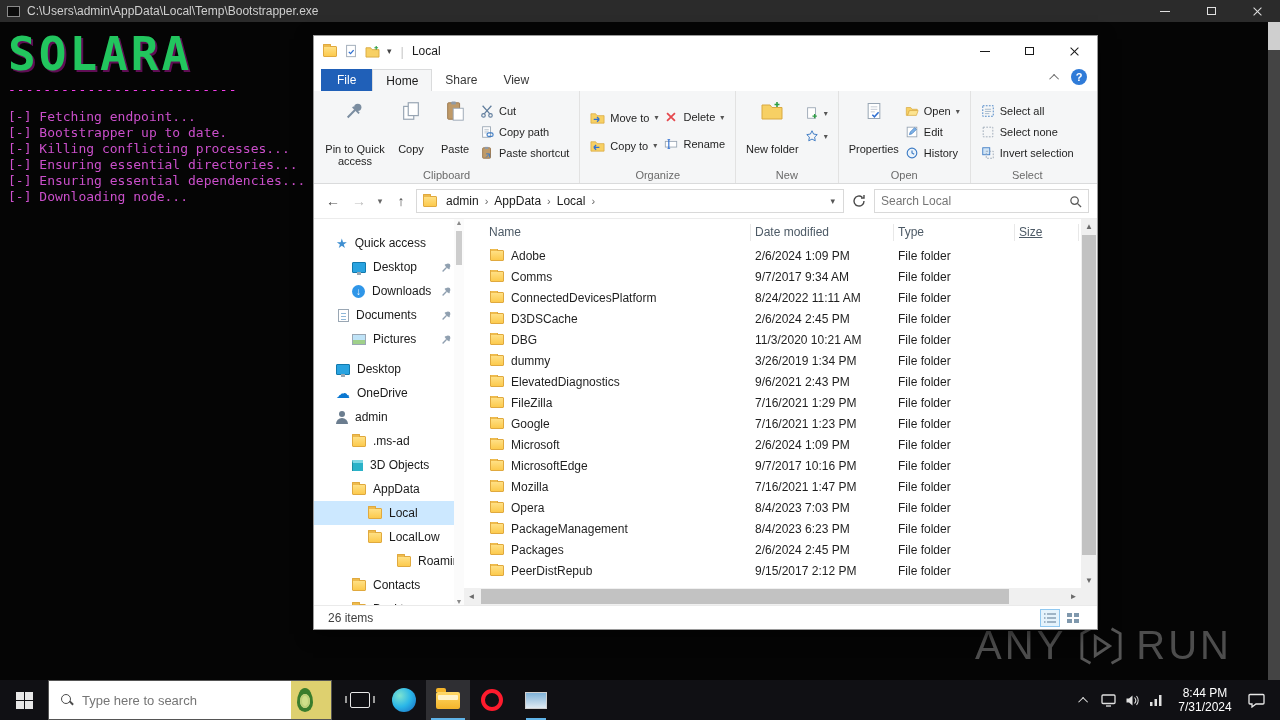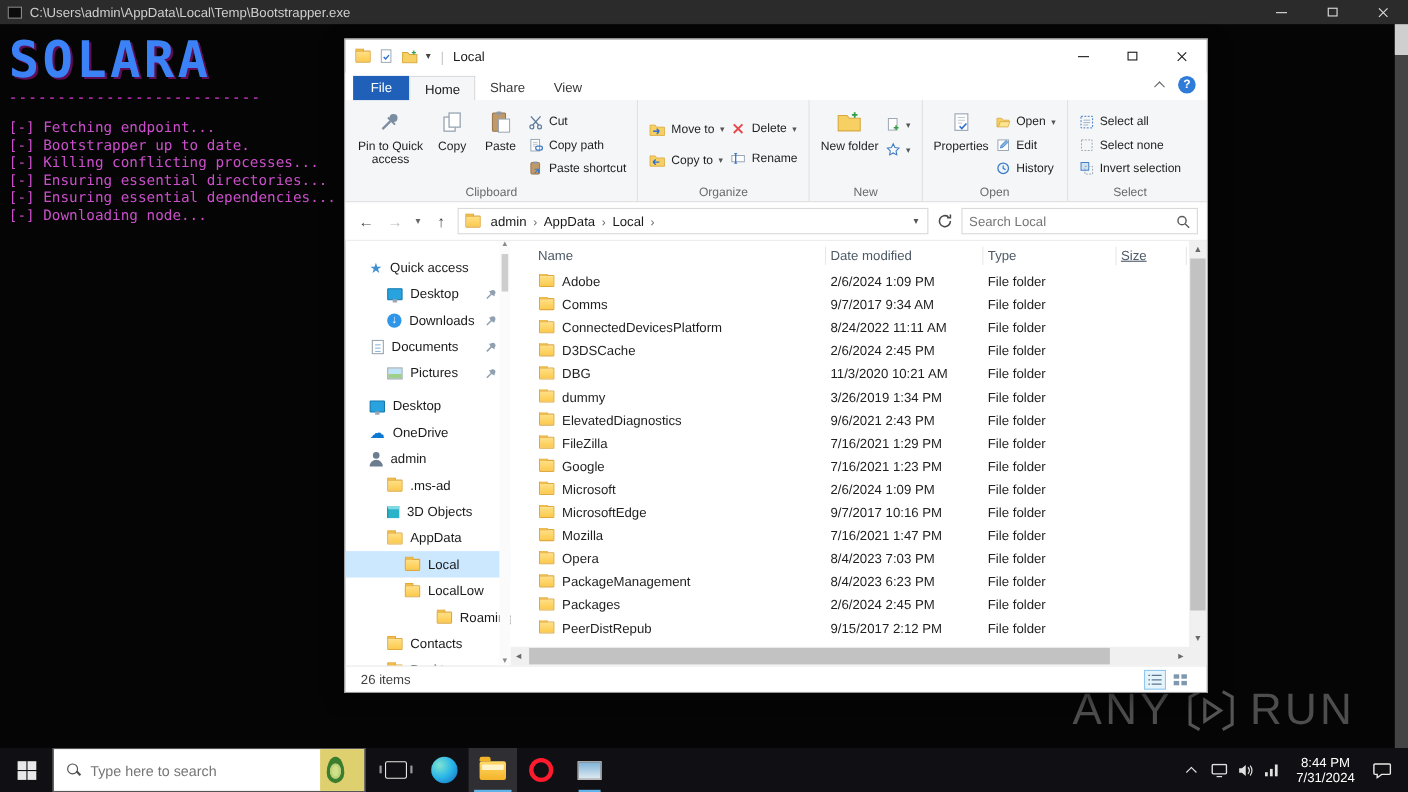--- a/index.html
+++ b/index.html
@@ -13,21 +13,21 @@
   .cbtn{width:46px;height:100%;display:flex;align-items:center;justify-content:center;}
   .glyph-min{width:10px;height:1px;display:block;background:#e0e0e0;}
   .glyph-max{width:9px;height:8px;border:1px solid #e0e0e0;display:block;}
   .glyph-close{position:relative;width:11px;height:11px;display:block;}
   .glyph-close::before,.glyph-close::after{content:"";position:absolute;left:5px;top:0;width:1px;height:11px;background:#e0e0e0;}
   .glyph-close::before{transform:rotate(45deg);}
   .glyph-close::after{transform:rotate(-45deg);}
   .con-scroll{position:absolute;right:0;top:22px;width:12px;height:658px;background:#444;z-index:1;}
   .con-thumb{position:absolute;top:0;left:0;width:12px;height:28px;background:#cfcfcf;}
   .console-body{position:absolute;left:8px;top:28px;z-index:1;font-family:"DejaVu Sans Mono",monospace;}
-  .solara{font-size:46px;font-weight:bold;letter-spacing:3px;line-height:52px;color:#3b82f6;text-shadow:2px 2px 0 rgba(170,20,150,.55);font-family:"DejaVu Sans Mono",monospace;}
+  .solara{font-size:46px;font-weight:bold;letter-spacing:3px;line-height:52px;color:#22c55e;text-shadow:2px 2px 0 rgba(170,20,150,.55);font-family:"DejaVu Sans Mono",monospace;}
   .con-divider{font-size:13px;letter-spacing:1px;color:#f23ce8;margin:2px 0 12px;}
   .con-line{font-size:13px;line-height:16px;color:#cb4fcb;white-space:pre;}
 
   
   .watermark{position:absolute;right:48px;bottom:52px;display:flex;align-items:center;gap:10px;z-index:2;color:#4d4d4d;font-size:40px;letter-spacing:3px;}
 
   
   .win{position:absolute;left:313px;top:35px;width:785px;height:595px;background:#fff;border:1px solid #9a9a9a;box-shadow:0 4px 16px rgba(0,0,0,.55);z-index:10;font-size:12px;color:#1a1a1a;}
   .tbar{height:30px;display:flex;align-items:center;}
   .qat{display:flex;align-items:center;gap:7px;padding-left:9px;}
@@ -45,21 +45,21 @@
   .tab.file{background:#2060b8;color:#fff;margin-left:7px;padding:0 16px;}
   .tab.active{background:#f5f6f7;border:1px solid #dadbdc;border-bottom:none;color:#1a1a1a;}
   .tab-right{position:absolute;right:10px;top:3px;display:flex;gap:12px;align-items:center;}
   .chev-up{width:7px;height:7px;border-left:1.5px solid #6a6a6a;border-top:1.5px solid #6a6a6a;transform:rotate(45deg) translateY(2px);}
   .help-btn{width:16px;height:16px;border-radius:50%;background:#2f7bd8;color:#fff;font-size:11px;font-weight:bold;display:flex;align-items:center;justify-content:center;}
 
   .ribbon{height:93px;background:#f5f6f7;border-bottom:1px solid #dadbdc;display:flex;}
   .rgroup{position:relative;display:flex;align-items:flex-start;padding:3px 7px 16px 7px;}
   .rgroup+.rgroup{border-left:1px solid #e2e2e2;}
   .glabel{position:absolute;bottom:2px;left:0;right:0;text-align:center;font-size:11px;color:#6a6a6a;}
-  .rbtn-lg{display:flex;flex-direction:column;align-items:center;gap:3px;padding:4px 3px;min-width:44px;}
+  .rbtn-lg{display:flex;flex-direction:column;align-items:center;gap:19px;padding:4px 3px;min-width:44px;}
   .rbtn-lg .ricwrap{height:26px;display:flex;align-items:center;}
   .rlabel{font-size:11px;line-height:12px;text-align:center;color:#1f1f1f;max-width:62px;}
   .rcol{display:flex;flex-direction:column;}
   .rcol.sm3{padding-top:10px;gap:7px;}
   .rcol.mid{padding-top:16px;gap:13px;}
   .rcol.sm2{padding-top:12px;gap:9px;}
   .rbtn-sm{display:flex;align-items:center;gap:5px;font-size:11px;color:#1f1f1f;padding:0 3px;white-space:nowrap;}
   .caret{font-size:8px;color:#555;}
 
   .addr{height:34px;display:flex;align-items:center;padding:0 8px;background:#fff;gap:4px;}

